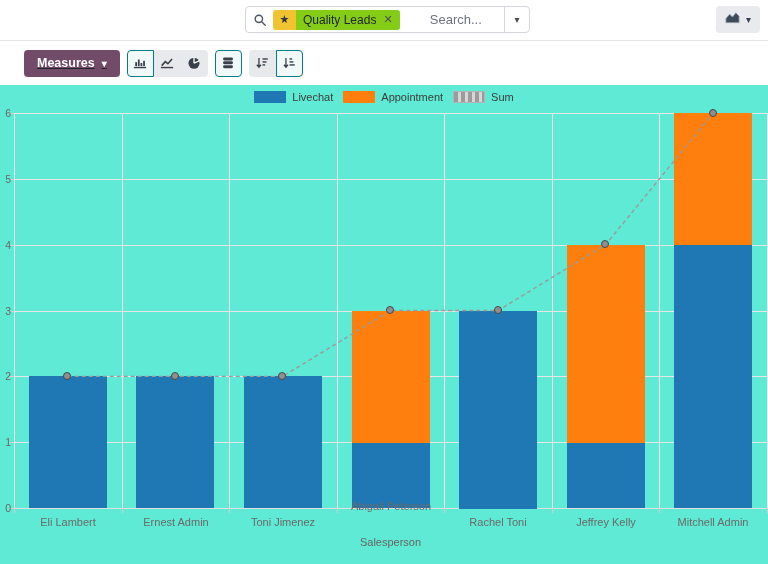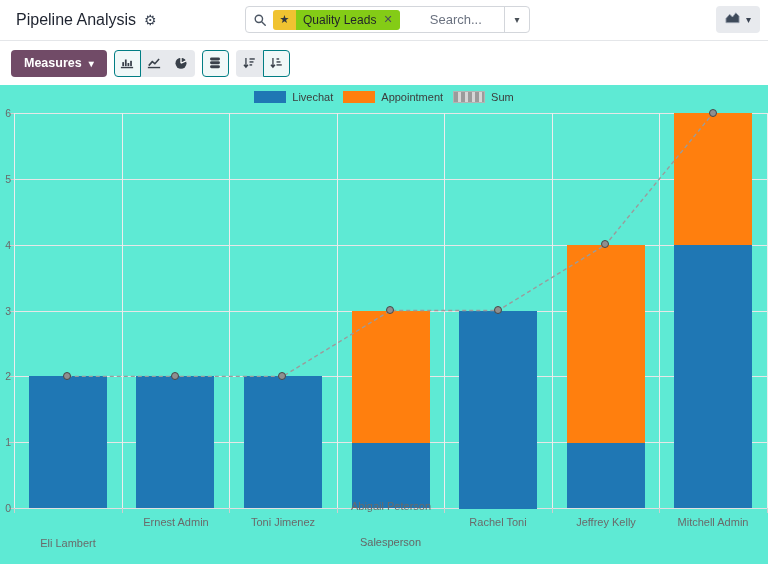--- a/index.html
+++ b/index.html
@@ -23,21 +23,21 @@
   .search-placeholder{color:#6b7280;font-size:13px;margin-left:8px;flex:1;white-space:nowrap;overflow:hidden;text-align:center;}
   .search-caret{width:24px;align-self:stretch;border-left:1px solid #d3d6db;display:flex;align-items:center;
                 justify-content:center;color:#495057;font-size:10px;cursor:pointer;}
 
   .view-switcher{position:absolute;right:8px;top:6px;height:27px;padding:0 9px;background:#e8eaee;
                  border-radius:4px;display:flex;align-items:center;gap:6px;cursor:pointer;box-sizing:border-box;}
   .vs-caret{font-size:10px;color:#3b4453;}
 
   
   .controlbar{position:absolute;top:41px;left:0;right:0;height:44px;background:#fff;
-              display:flex;align-items:center;padding-left:11px;gap:7px;}
+              display:flex;align-items:center;padding-left:24px;gap:7px;text-decoration:underline;}
   .btn{height:27px;border-radius:4px;display:flex;align-items:center;justify-content:center;
        font-size:12.5px;cursor:pointer;box-sizing:border-box;border:1px solid transparent;}
   .btn-measures{background:#714B67;color:#fff;padding:0 12px;gap:7px;font-weight:600;}
   .btn-measures .caret{font-size:10px;}
   .btn-insert{background:#e7e9ed;color:#3f454d;padding:0 12px;font-weight:500;}
   .group{display:flex;}
   .icon-btn{width:27px;height:27px;background:#e7e9ed;display:flex;align-items:center;justify-content:center;
             cursor:pointer;border:1px solid transparent;box-sizing:border-box;}
   .group .icon-btn{border-radius:0;}
   .group .icon-btn:first-child{border-radius:4px 0 0 4px;}
@@ -68,24 +68,20 @@
   .sum-svg{position:absolute;left:0;top:0;pointer-events:none;}
   .x-axis-title{position:absolute;left:14px;width:753px;top:451px;text-align:center;
                 font-size:11px;color:#666;}
 </style>
 </head>
 <body>
 
 <div class="app">
 
   <header class="topbar">
-    <div class="title-wrap">
-      <span class="page-title">Pipeline Analysis</span>
-      <span class="gear">⚙</span>
-    </div>
 
     <div class="searchbar">
       <span class="search-icon">
         <svg width="14" height="14" viewBox="0 0 16 16" fill="none" stroke="#4b5563" stroke-width="1.6">
           <circle cx="6.7" cy="6.7" r="4.2"></circle>
           <path d="M10.2 10.2 L14 14" stroke-linecap="round"></path>
         </svg>
       </span>
       <span class="facet">
         <span class="facet-star">★</span>
@@ -250,21 +246,21 @@
       <svg width="768" height="479" class="sum-svg">
         <polyline points="67.78571428571428,291.33333333333337 175.35714285714286,291.33333333333337 282.92857142857144,291.33333333333337 390.5,225.5 498.07142857142856,225.5 605.6428571428571,159.66666666666669 713.2142857142857,28" fill="none" stroke="#9b9b9b" stroke-width="1.4" stroke-dasharray="4 3"></polyline>
       </svg>
       <div class="sum-dot" style="left: 63px; top: 287px;"></div>
       <div class="sum-dot" style="left: 171px; top: 287px;"></div>
       <div class="sum-dot" style="left: 278px; top: 287px;"></div>
       <div class="sum-dot" style="left: 386px; top: 221px;"></div>
       <div class="sum-dot" style="left: 494px; top: 221px;"></div>
       <div class="sum-dot" style="left: 601px; top: 155px;"></div>
       <div class="sum-dot" style="left: 709px; top: 24px;"></div>
-      <div class="xlab" style="left: 14px; width: 108px; top: 452px;">Eli Lambert</div>
+      <div class="xlab" style="left: 14px; width: 108px; top: 431px;">Eli Lambert</div>
       <div class="xlab" style="left: 122px; width: 108px; top: 431px;">Ernest Admin</div>
       <div class="xlab" style="left: 229px; width: 108px; top: 431px;">Toni Jimenez</div>
       <div class="xlab" style="left: 337px; width: 108px; top: 415px;">Abigail Peterson</div>
       <div class="xlab" style="left: 444px; width: 108px; top: 431px;">Rachel Toni</div>
       <div class="xlab" style="left: 552px; width: 108px; top: 431px;">Jeffrey Kelly</div>
       <div class="xlab" style="left: 659px; width: 108px; top: 431px;">Mitchell Admin</div>
     </div>
 
 </div>
 

